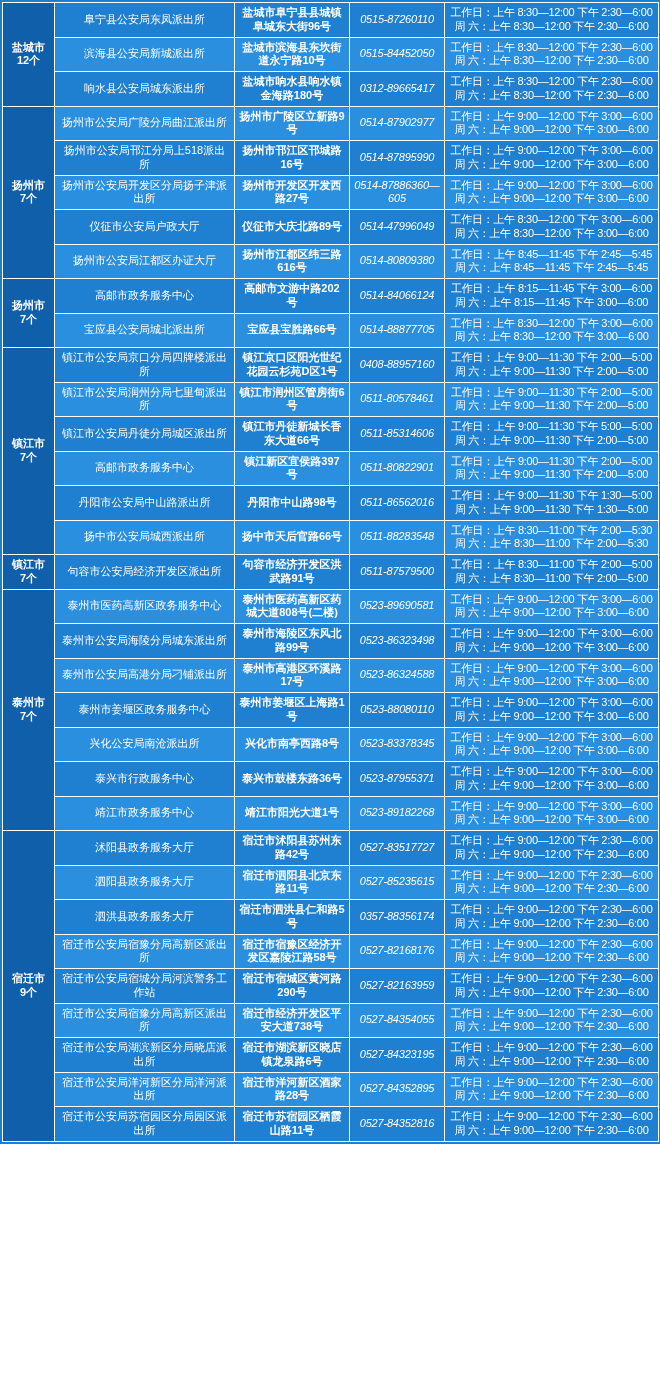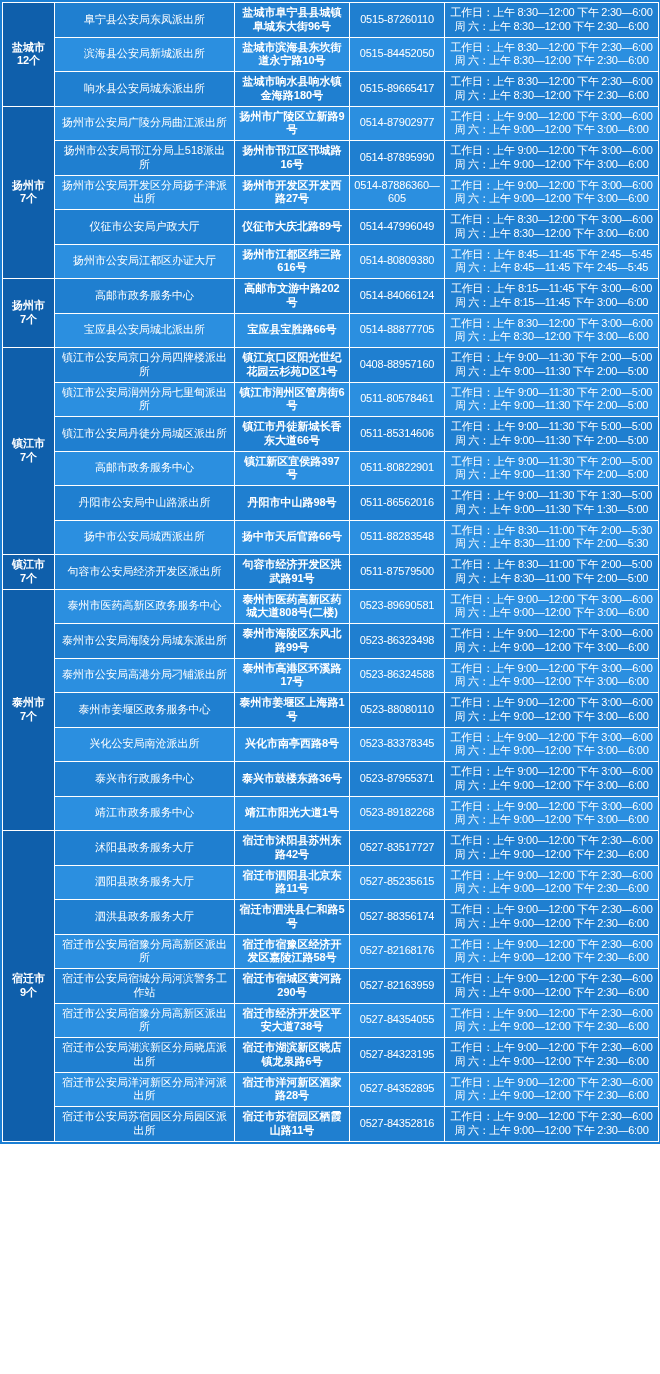--- a/index.html
+++ b/index.html
@@ -54,20 +54,21 @@
     text-align: center;
     font-size: 11.5px;
   }
   td.addr {
     font-size: 11px;
     font-weight: bold;
   }
   td.phone {
     font-size: 11px;
     letter-spacing: -0.2px;
+    font-style: italic;
   }
   td.time {
     text-align: left;
     font-size: 10.5px;
     padding-left: 6px;
     white-space: nowrap;
     letter-spacing: -0.3px;
   }
   td.time .ln { display: block; }
 </style>
@@ -102,21 +103,21 @@
           <td class="addr">盐城市滨海县东坎街道永宁路10号</td>
           <td class="phone">0515-84452050</td>
           <td class="time">
             <span class="ln">工作日：上午 8:30—12:00 下午 2:30—6:00</span>
             <span class="ln">周   六：上午 8:30—12:00 下午 2:30—6:00</span>
           </td>
         </tr>
         <tr class="row-a">
           <td class="name">响水县公安局城东派出所</td>
           <td class="addr">盐城市响水县响水镇金海路180号</td>
-          <td class="phone">0515-89665417</td>
+          <td class="phone">0312-89665417</td>
           <td class="time">
             <span class="ln">工作日：上午 8:30—12:00 下午 2:30—6:00</span>
             <span class="ln">周   六：上午 8:30—12:00 下午 2:30—6:00</span>
           </td>
         </tr>
         <tr class="row-b">
           <td class="region" rowspan="5">
             <div>扬州市</div>
             <div>7个</div>
           </td>
@@ -342,21 +343,21 @@
           <td class="addr">宿迁市泗阳县北京东路11号</td>
           <td class="phone">0527-85235615</td>
           <td class="time">
             <span class="ln">工作日：上午 9:00—12:00 下午 2:30—6:00</span>
             <span class="ln">周   六：上午 9:00—12:00 下午 2:30—6:00</span>
           </td>
         </tr>
         <tr class="row-a">
           <td class="name">泗洪县政务服务大厅</td>
           <td class="addr">宿迁市泗洪县仁和路5号</td>
-          <td class="phone">0527-88356174</td>
+          <td class="phone">0357-88356174</td>
           <td class="time">
             <span class="ln">工作日：上午 9:00—12:00 下午 2:30—6:00</span>
             <span class="ln">周   六：上午 9:00—12:00 下午 2:30—6:00</span>
           </td>
         </tr>
         <tr class="row-b">
           <td class="name">宿迁市公安局宿豫分局高新区派出所</td>
           <td class="addr">宿迁市宿豫区经济开发区嘉陵江路58号</td>
           <td class="phone">0527-82168176</td>
           <td class="time">

